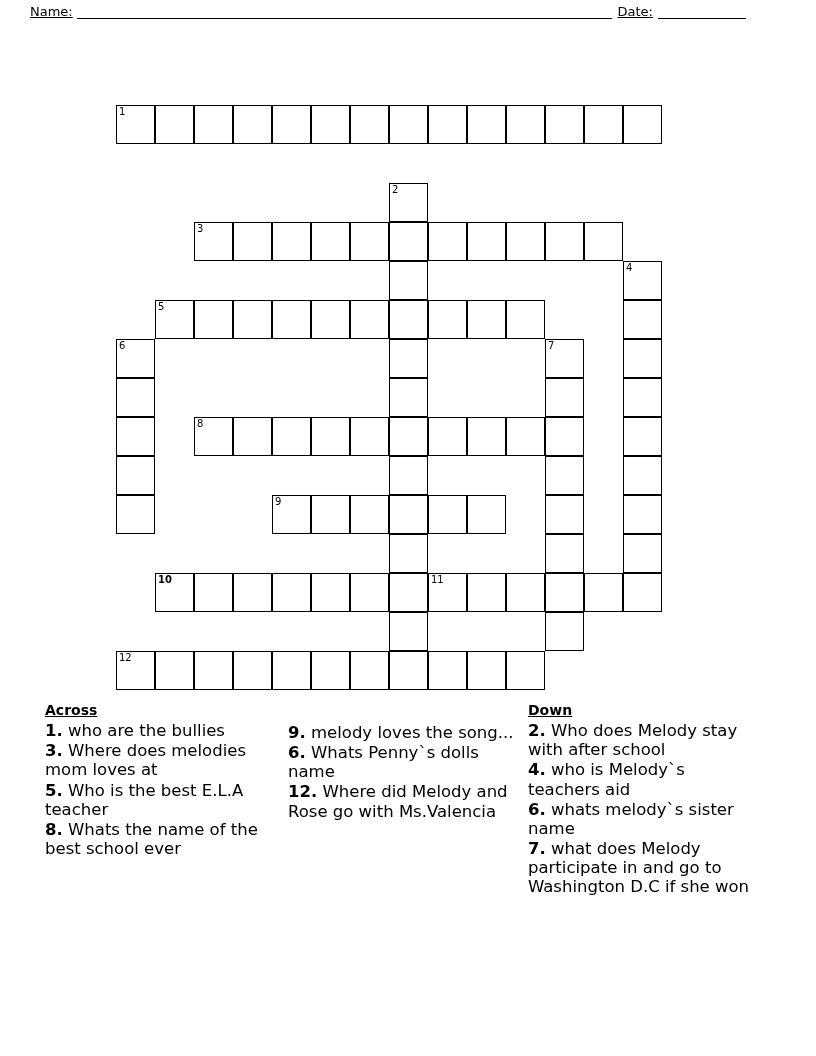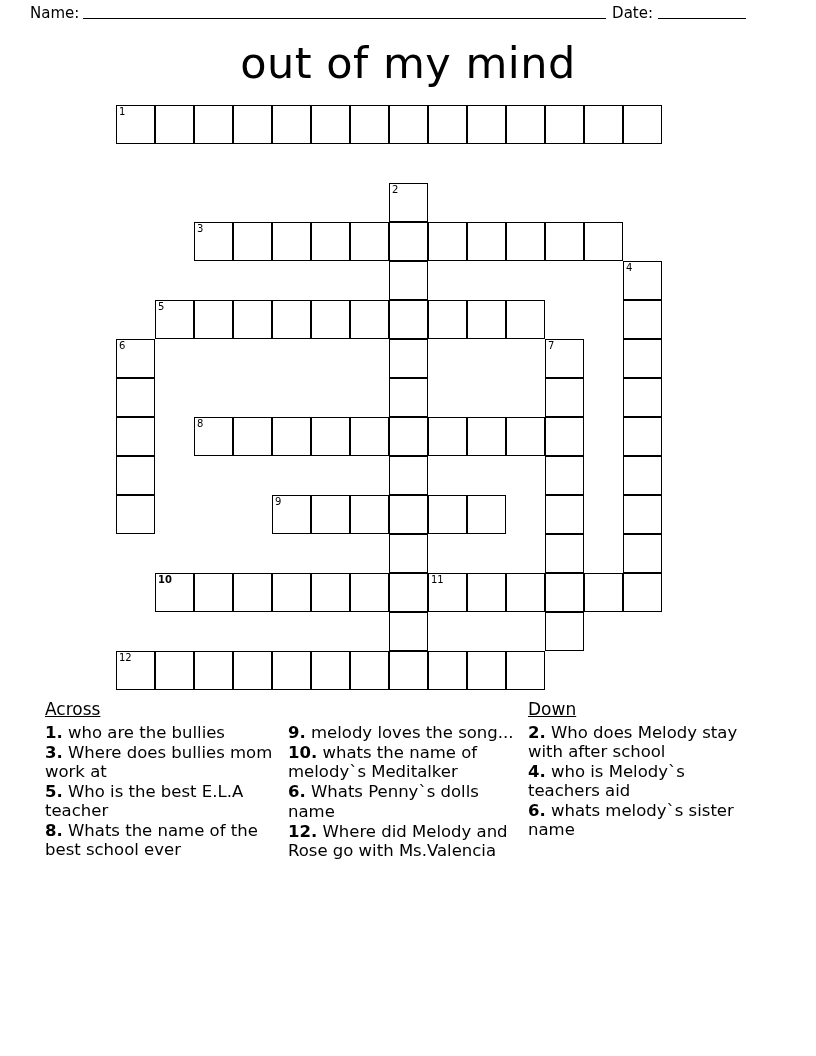--- a/index.html
+++ b/index.html
@@ -21,21 +21,22 @@
     height: 1056px;
   }
   
   .header-row {
     position: absolute;
     top: 4px;
     left: 30px;
     width: 716px;
     display: flex;
     align-items: flex-start;
-    font-size: 15px;
+    font-size: 13px;
+    text-decoration: underline;
   }
   .name-label { white-space: nowrap; }
   .name-line {
     flex: 1;
     border-bottom: 1.5px solid #000;
     margin: 0 6px 0 4px;
     height: 14px;
   }
   .date-label { white-space: nowrap; }
   .date-line {
@@ -86,43 +87,42 @@
     width: 730px;
     display: flex;
     gap: 0px;
     font-size: 16.5px;
     line-height: 1.16;
   }
   .col { width: 243px; padding-right: 8px; box-sizing: border-box; }
   .col.mid { width: 240px; }
   .col.right { width: 235px; }
   .col-head {
-    font-weight: normal;
+    font-weight: bold;
     text-decoration: underline;
-    font-size: 17px;
+    font-size: 14px;
     margin-bottom: 3px;
     display: inline-block;
   }
   .clue { margin-bottom: 1px; }
   .clue b { font-weight: bold; }
   .spacer-head { height: 23px; }
 </style>
 </head>
 <body>
 
 <div class="page">
 
   <div class="header-row">
     <span class="name-label">Name:</span>
     <span class="name-line"></span>
     <span class="date-label">Date:</span>
     <span class="date-line"></span>
   </div>
 
-  <div class="puzzle-title">out of my mind</div>
 
   <div class="grid-wrap" id="grid">
       <div class="cell" style="left: 0px; top: 0px;">
         <span>1</span>
       </div>
       <div class="cell" style="left: 39px; top: 0px;"></div>
       <div class="cell" style="left: 78px; top: 0px;"></div>
       <div class="cell" style="left: 117px; top: 0px;"></div>
       <div class="cell" style="left: 156px; top: 0px;"></div>
       <div class="cell" style="left: 195px; top: 0px;"></div>
@@ -244,39 +244,39 @@
       <div class="cell" style="left: 351px; top: 546px;"></div>
       <div class="cell" style="left: 390px; top: 546px;"></div>
     </div>
 
   <div class="clues">
 
     <div class="col">
       <div class="col-head">Across</div>
       <div id="across1">
           <div class="clue"><b>1.</b><span> who are the bullies</span></div>
-          <div class="clue"><b>3.</b><span> Where does bullies mom work at</span></div>
+          <div class="clue"><b>3.</b><span> Where does melodies mom loves at</span></div>
           <div class="clue"><b>5.</b><span> Who is the best E.L.A teacher</span></div>
           <div class="clue"><b>8.</b><span> Whats the name of the best school ever</span></div>
         </div>
     </div>
 
     <div class="col mid">
       <div class="spacer-head"></div>
       <div id="across2">
           <div class="clue"><b>9.</b><span> melody loves the song...</span></div>
-          <div class="clue"><b>10.</b><span> whats the name of melody`s Meditalker</span></div>
           <div class="clue"><b>6.</b><span> Whats Penny`s dolls name</span></div>
           <div class="clue"><b>12.</b><span> Where did Melody and Rose go with Ms.Valencia</span></div>
         </div>
     </div>
 
     <div class="col right">
       <div class="col-head">Down</div>
       <div id="down1">
           <div class="clue"><b>2.</b><span> Who does Melody stay with after school</span></div>
           <div class="clue"><b>4.</b><span> who is Melody`s teachers aid</span></div>
           <div class="clue"><b>6.</b><span> whats melody`s sister name</span></div>
+          <div class="clue"><b>7.</b><span> what does Melody participate in and go to Washington D.C if she won</span></div>
         </div>
     </div>
 
   </div>
 </div>
 
 </body></html>

